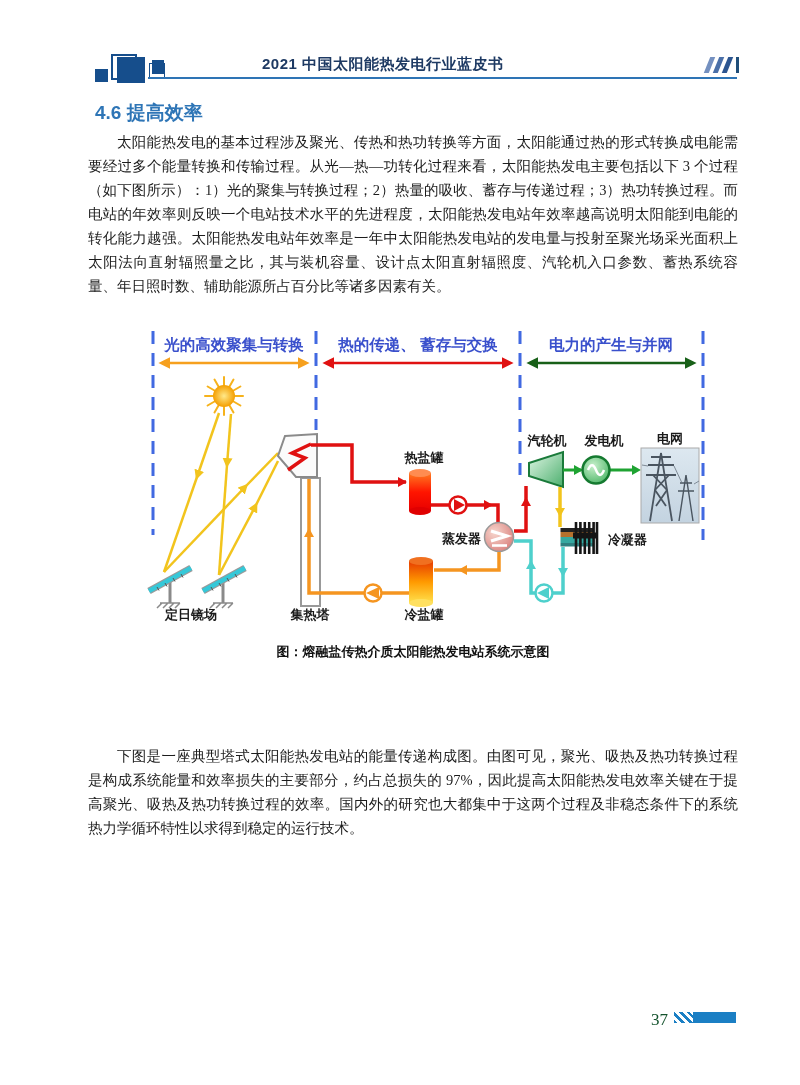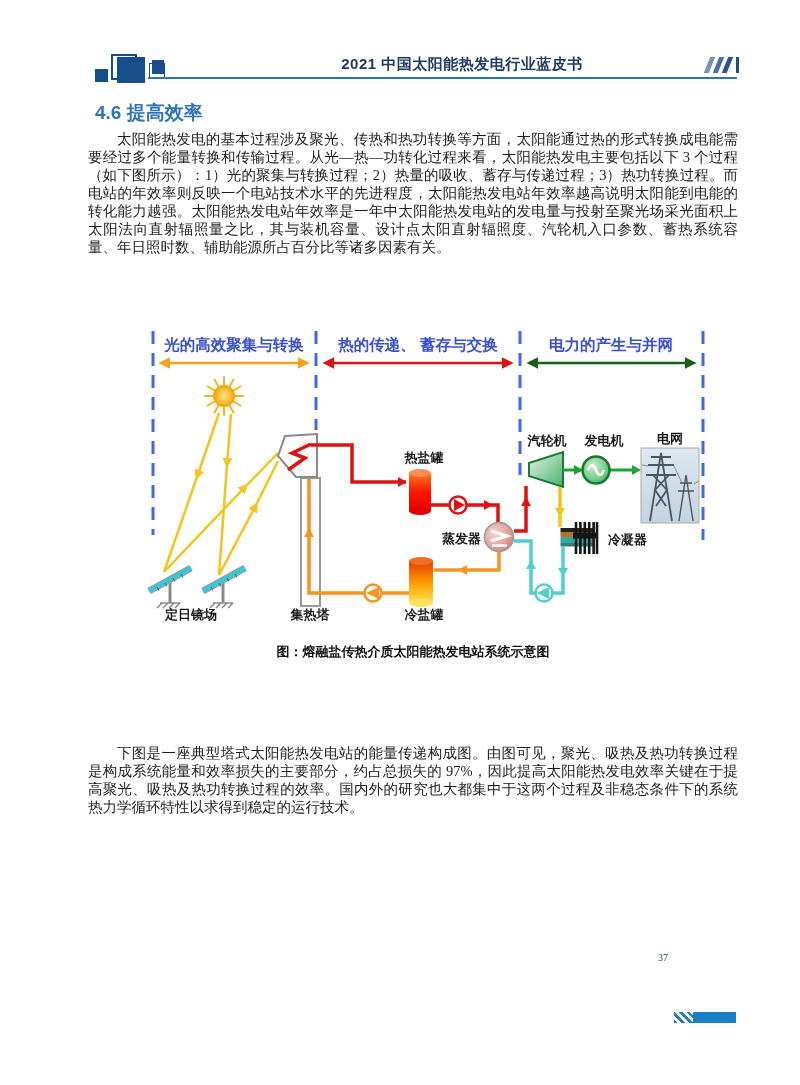--- a/index.html
+++ b/index.html
@@ -6,53 +6,53 @@
   html,body { background:#fff; }
   .page {
     position:relative; width:800px; height:1085px; background:#ffffff;
     font-family:"Liberation Serif", serif; color:#1a1a1a; overflow:hidden;
   }
   
   .logo { position:absolute; }
   .logo .sq { position:absolute; background:#164e8c; }
   .logo .sq-outline { position:absolute; background:#fff; border:2px solid #164e8c; }
   .hdr-title {
-    position:absolute; top:55px; right:138px; width:400px; text-align:center;
+    position:absolute; top:55px; right:138px; width:400px; text-align:left;
     font-family:"Liberation Sans", sans-serif; font-weight:bold;
     font-size:15px; color:#1e3a63; letter-spacing:0.5px;
   }
   .hdr-slashes { position:absolute; top:57px; left:705px; width:34px; height:16px; }
   .hdr-slashes .sl { position:absolute; top:0; width:5px; height:16px; transform:skewX(-22deg); }
   .hdr-slashes .vbar { position:absolute; top:0; right:0; width:3px; height:16px; background:#1f4e79; }
   .hdr-rule { position:absolute; top:77px; left:148px; width:589px; height:2px; background:#2e74b5; }
   
   .sec-heading {
     position:absolute; left:95px; top:100px;
     font-family:"Liberation Sans", sans-serif; font-size:19px; font-weight:bold; color:#2e75b6;
   }
   .para {
     position:absolute; left:88px; width:650px;
-    font-size:14.5px; line-height:18px; text-align:justify; color:#1c1c1c;
+    font-size:14.5px; line-height:24px; text-align:justify; color:#1c1c1c;
     text-indent:2em;
   }
   .p1 { top:130px; }
   .p2 { top:671px; }
   .p3 { top:744px; }
   .fig-caption {
     position:absolute; left:88px; top:643px; width:650px; text-align:center;
     font-size:13px; font-weight:bold; color:#111;
   }
   
   .diagram { position:absolute; left:136px; top:325px; width:580px; height:320px; }
   .diagram svg text { font-family:"Liberation Serif", serif; font-weight:600; font-size:13px; fill:#1a1a1a; }
   .diagram svg text.stage { font-family:"Liberation Sans", sans-serif; font-size:15.5px; font-weight:bold; fill:#3a50cc; }
   
   .footer-num {
-    position:absolute; top:952px; left:618px; width:50px; text-align:right;
-    font-size:10px; color:#14532d;
+    position:absolute; top:1010px; left:618px; width:50px; text-align:right;
+    font-size:17px; color:#14532d;
   }
   .footer-bar { position:absolute; top:1012px; left:674px; width:62px; height:11px; display:flex; }
   .footer-bar .stripes { width:19px; height:11px;
     background:repeating-linear-gradient(45deg,#1b7fc4 0px,#1b7fc4 2.5px,#ffffff 2.5px,#ffffff 5.5px); }
   .footer-bar .solid { width:43px; height:11px; background:#1b7fc4; }
 </style>
 </head>
 <body>
 
 <div class="page">

